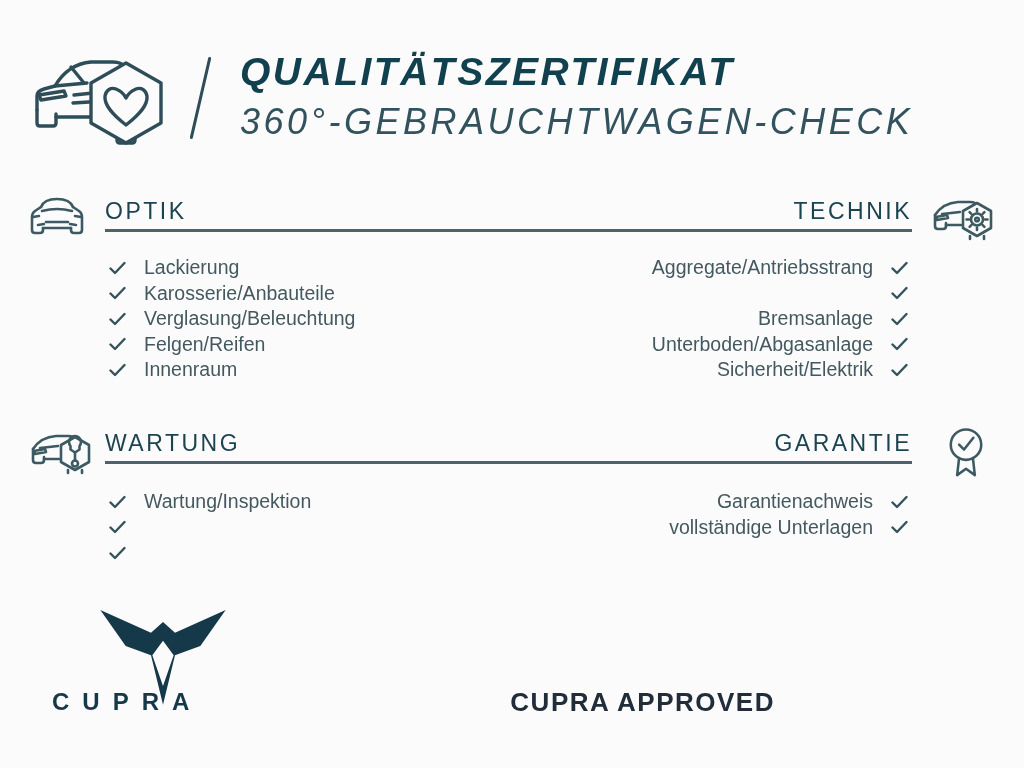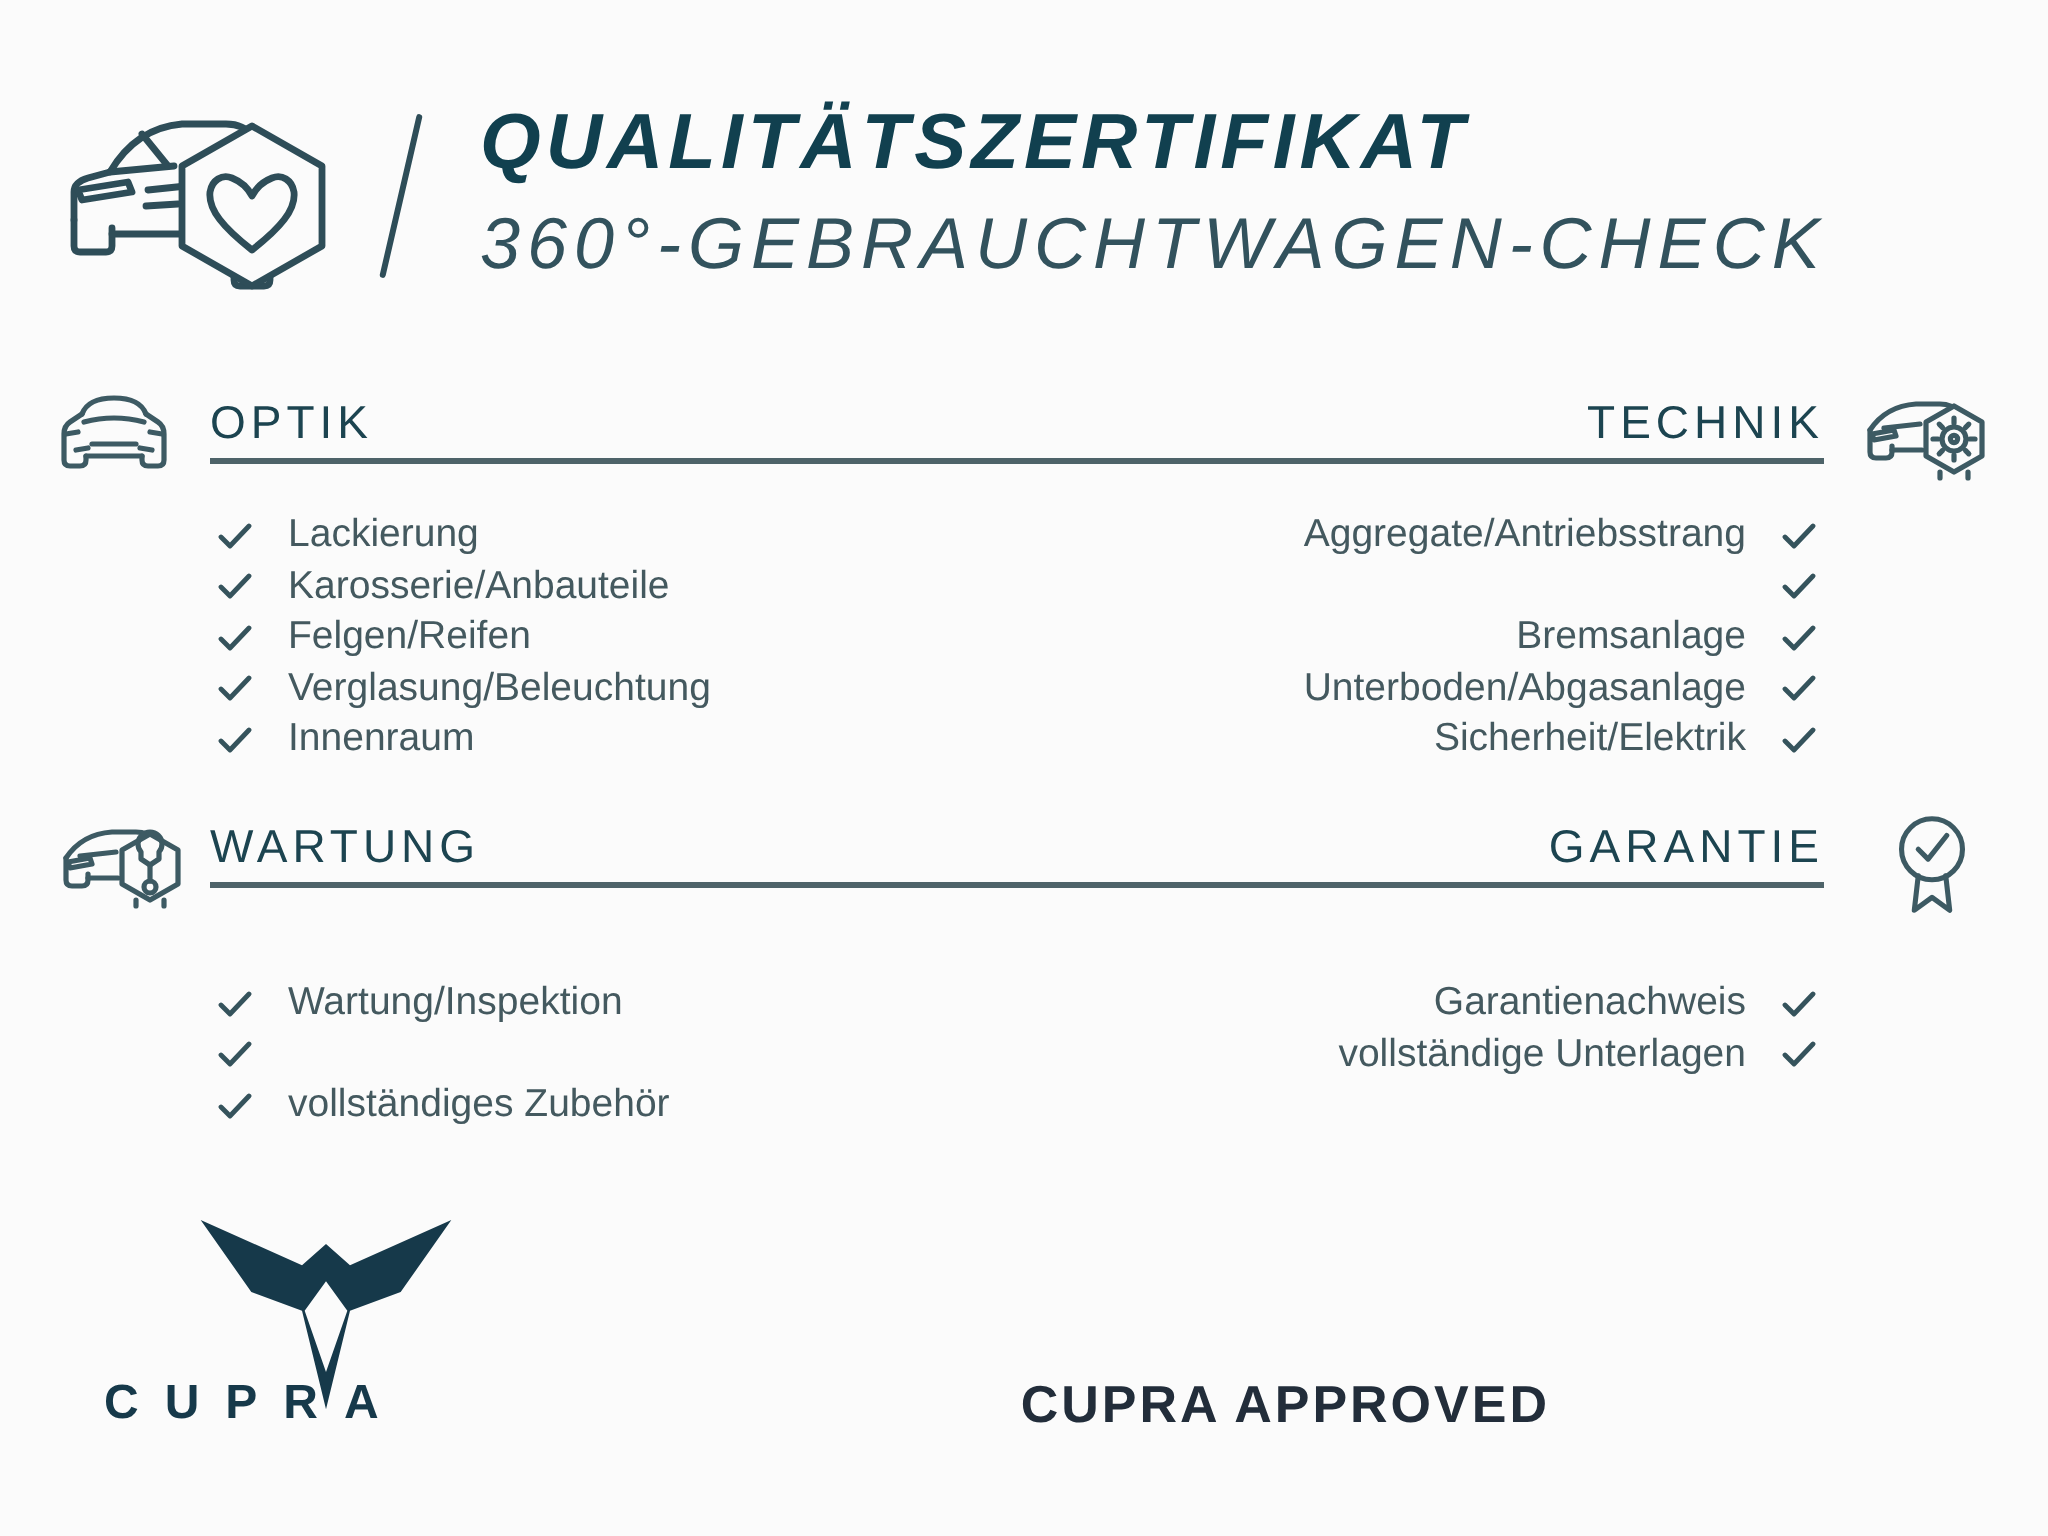--- a/index.html
+++ b/index.html
@@ -27,21 +27,21 @@
   }
   .cert-subtitle {
     margin-top:13px; font-style:italic; font-weight:400;
     font-size:36px; line-height:1; letter-spacing:3.5px;
     color:#32525d; white-space:nowrap;
   }
 
   
   .band { position:absolute; left:28px; width:968px; height:56px; }
   .band-optik-technik { top:192px; }
-  .band-wartung-garantie { top:404px; }
+  .band-wartung-garantie { top:424px; }
   .band-icon-left  { position:absolute; left:0;  top:2px; }
   .band-icon-right { position:absolute; right:0; top:0; }
   .band-center { position:absolute; left:77px; right:84px; top:0; }
   .band-titles {
     display:flex; justify-content:space-between; align-items:flex-end;
     height:31px;
   }
   .section-title {
     margin:0; font-size:23px; font-weight:400;
     letter-spacing:2.5px; color:#1c4450; line-height:1;
@@ -151,27 +151,27 @@
       <li>
         <svg class="check-icon" width="17" height="14" viewBox="0 0 17 14">
             <polyline points="1.5,7.5 6,12 15.5,2" fill="none" stroke="#35535c" stroke-width="2.4" stroke-linecap="round" stroke-linejoin="round"></polyline>
           </svg>
         <span>Karosserie/Anbauteile</span>
       </li>
       <li>
         <svg class="check-icon" width="17" height="14" viewBox="0 0 17 14">
             <polyline points="1.5,7.5 6,12 15.5,2" fill="none" stroke="#35535c" stroke-width="2.4" stroke-linecap="round" stroke-linejoin="round"></polyline>
           </svg>
+        <span>Verglasung/Beleuchtung</span>
+      </li>
+      <li>
+        <svg class="check-icon" width="17" height="14" viewBox="0 0 17 14">
+            <polyline points="1.5,7.5 6,12 15.5,2" fill="none" stroke="#35535c" stroke-width="2.4" stroke-linecap="round" stroke-linejoin="round"></polyline>
+          </svg>
         <span>Felgen/Reifen</span>
-      </li>
-      <li>
-        <svg class="check-icon" width="17" height="14" viewBox="0 0 17 14">
-            <polyline points="1.5,7.5 6,12 15.5,2" fill="none" stroke="#35535c" stroke-width="2.4" stroke-linecap="round" stroke-linejoin="round"></polyline>
-          </svg>
-        <span>Verglasung/Beleuchtung</span>
       </li>
       <li>
         <svg class="check-icon" width="17" height="14" viewBox="0 0 17 14">
             <polyline points="1.5,7.5 6,12 15.5,2" fill="none" stroke="#35535c" stroke-width="2.4" stroke-linecap="round" stroke-linejoin="round"></polyline>
           </svg>
         <span>Innenraum</span>
       </li>
     </ul>
     <ul class="checklist right">
       <li>
@@ -247,21 +247,20 @@
       </li>
       <li>
         <svg class="check-icon" width="17" height="14" viewBox="0 0 17 14">
             <polyline points="1.5,7.5 6,12 15.5,2" fill="none" stroke="#35535c" stroke-width="2.4" stroke-linecap="round" stroke-linejoin="round"></polyline>
           </svg>
       </li>
       <li>
         <svg class="check-icon" width="17" height="14" viewBox="0 0 17 14">
             <polyline points="1.5,7.5 6,12 15.5,2" fill="none" stroke="#35535c" stroke-width="2.4" stroke-linecap="round" stroke-linejoin="round"></polyline>
           </svg>
-        <span>vollständiges Zubehör</span>
       </li>
     </ul>
     <ul class="checklist right">
       <li>
         <span>Garantienachweis</span>
         <svg class="check-icon" width="17" height="14" viewBox="0 0 17 14">
             <polyline points="1.5,7.5 6,12 15.5,2" fill="none" stroke="#35535c" stroke-width="2.4" stroke-linecap="round" stroke-linejoin="round"></polyline>
           </svg>
       </li>
       <li>

